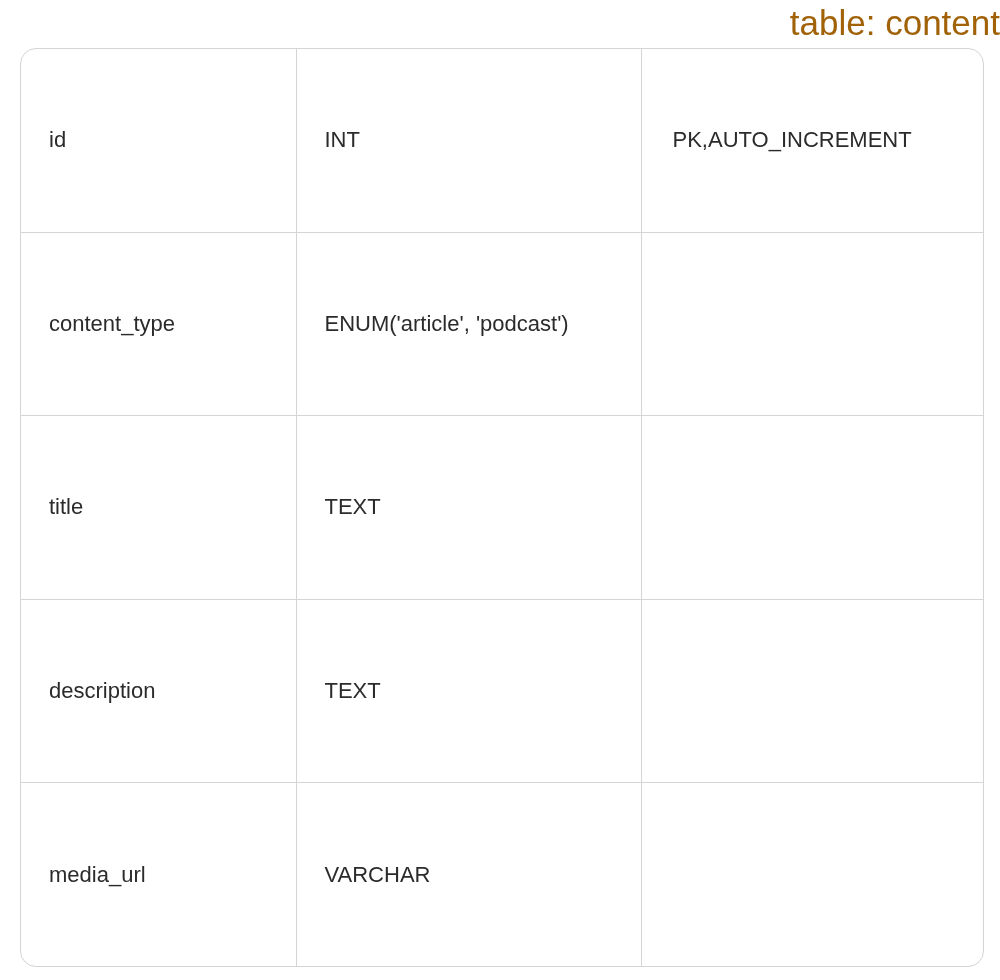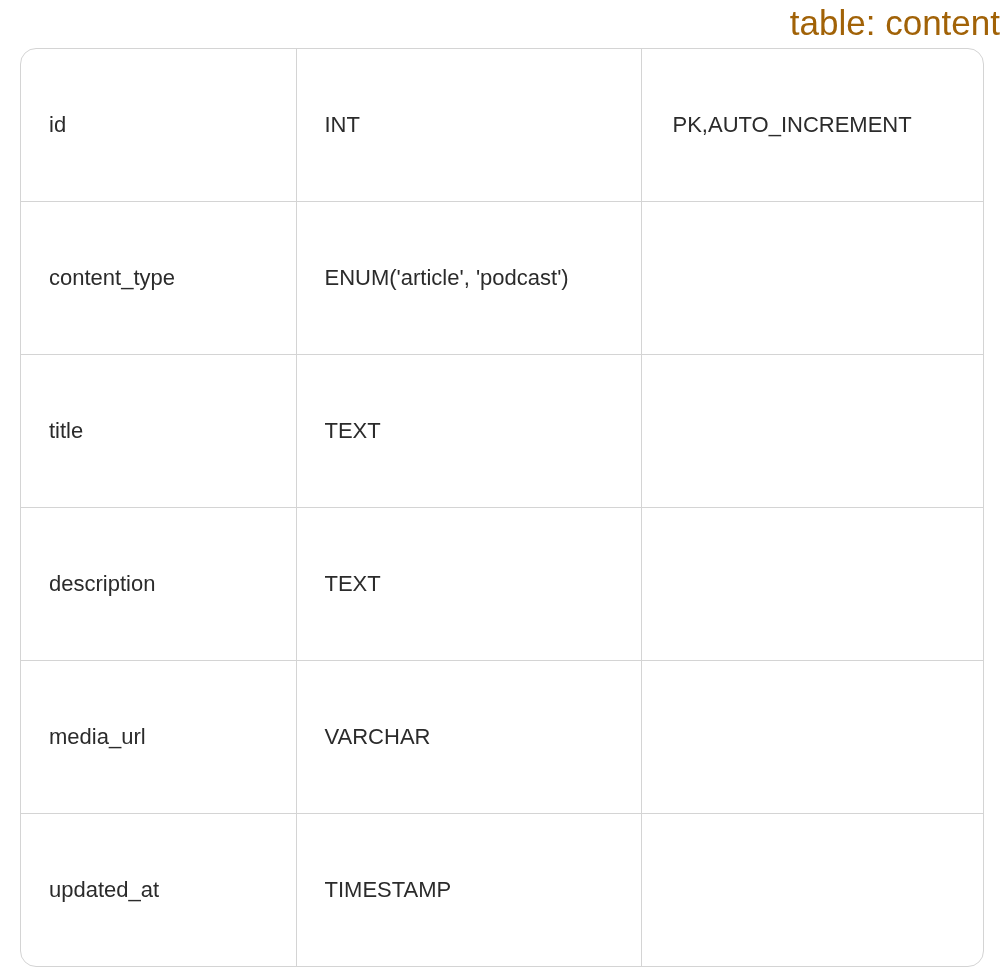--- a/index.html
+++ b/index.html
@@ -90,20 +90,15 @@
       <tr>
         <td>description</td>
         <td>TEXT</td>
         <td class="c3"></td>
       </tr>
       <tr>
         <td>media_url</td>
         <td>VARCHAR</td>
         <td class="c3"></td>
       </tr>
-      <tr>
-        <td>updated_at</td>
-        <td>TIMESTAMP</td>
-        <td class="c3"></td>
-      </tr>
     </tbody>
   </table>
 </div>
 
 </body></html>

